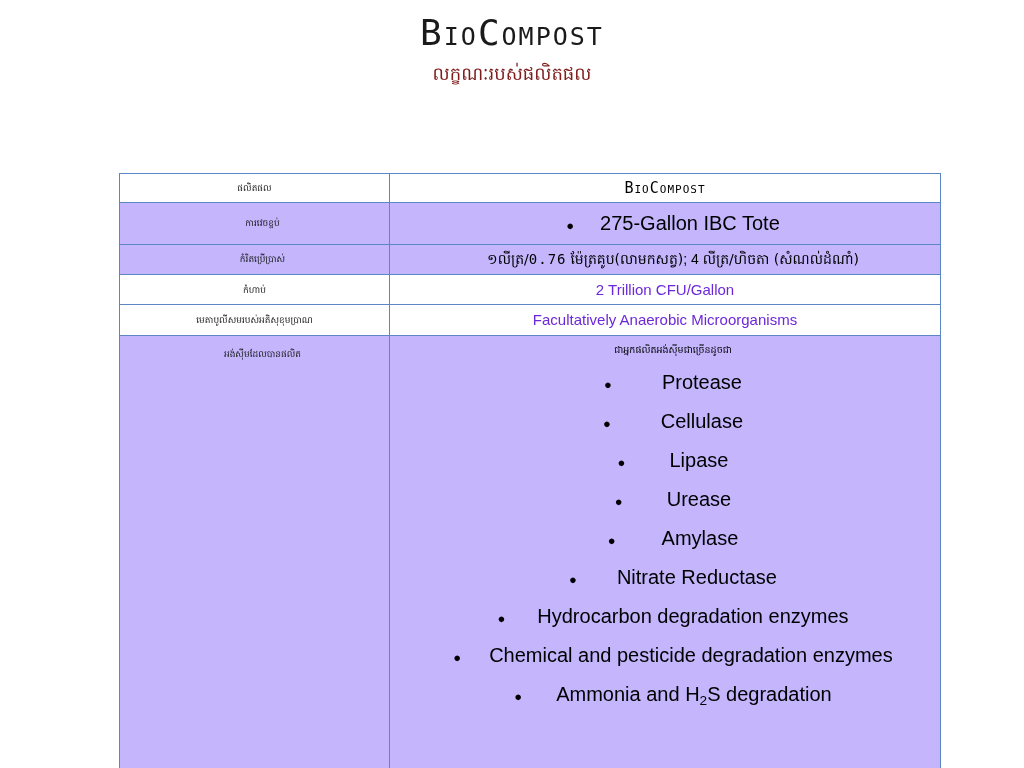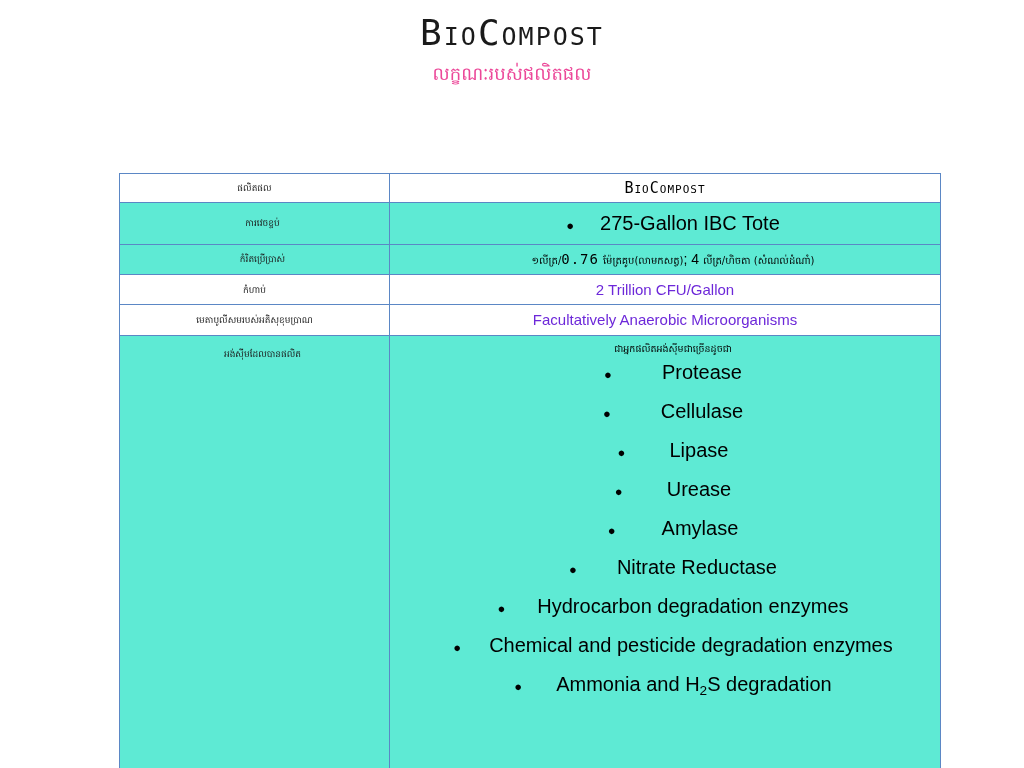--- a/index.html
+++ b/index.html
@@ -30,21 +30,21 @@
     font-variant: small-caps;
     letter-spacing: 2px;
     line-height: 1.05;
     color: #1a1a1a;
     font-weight: 400;
   }
   .sub-title {
     margin-top: 12px;
     font-family: "DejaVu Sans", "Liberation Sans", sans-serif;
     font-size: 18px;
-    color: #ec4899;
+    color: #7f1d1d;
     line-height: 1.1;
   }
 
   
   .spec-table {
     position: absolute;
     left: 119px;
     top: 173px;
     width: 822px;
     border-collapse: collapse;
@@ -52,21 +52,21 @@
   }
   .spec-table td {
     border: 1px solid #5b87c5;
     padding: 0;
     vertical-align: middle;
     text-align: center;
   }
   .col-label { width: 270px; }
   .col-value { width: 551px; }
 
-  tr.row-shaded td { background: #5eead4; padding-left: 16px; }
+  tr.row-shaded td { background: #c4b5fd; padding-left: 16px; }
   tr.row-plain  td { background: #ffffff; }
 
   .cell-pad {
     padding: 5px 6px;
   }
 
   .label-km {
     font-family: "DejaVu Sans", "Liberation Sans", sans-serif;
     font-size: 9px;
     color: #1a1a1a;
@@ -85,21 +85,21 @@
     color: #1a1a1a;
     line-height: 1.35;
   }
   .value-mixed {
     font-family: "Liberation Sans", sans-serif;
     font-size: 14px;
     line-height: 1.35;
   }
   .value-mixed .km {
     font-family: "DejaVu Sans", "Liberation Sans", sans-serif;
-    font-size: 10px;
+    font-size: 14px;
   }
   .value-mixed .num-mono {
     font-family: "DejaVu Sans Mono", "Liberation Mono", monospace;
     font-size: 14px;
     letter-spacing: 1px;
   }
   .brand-cell {
     font-family: "DejaVu Sans Mono", "Liberation Mono", monospace;
     font-variant: small-caps;
     font-size: 15px;
@@ -119,22 +119,23 @@
     line-height: 1;
   }
   .bullet-text {
     font-size: 20px;
   }
 
   .enzyme-block {
     padding: 8px 0 12px 0;
   }
   .enzyme-head {
-    font-family: Liberation Mono, monospace;
+    font-family: Liberation Sans, sans-serif;
     font-size: 9.5px;
+    margin-bottom: 10px;
     line-height: 1.35;
   }
   .enzyme-list .bullet-line {
     margin: 0 0 8px 0;
   }
   .last-row-spacer {
     height: 55px;
   }
   sub {
     font-size: 0.68em;

